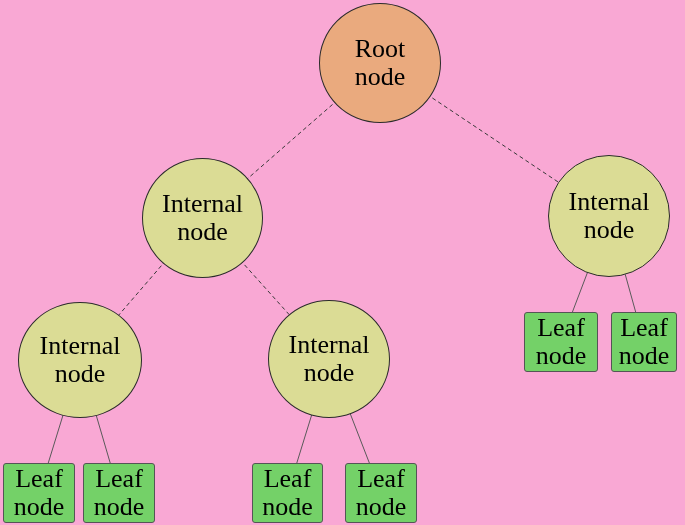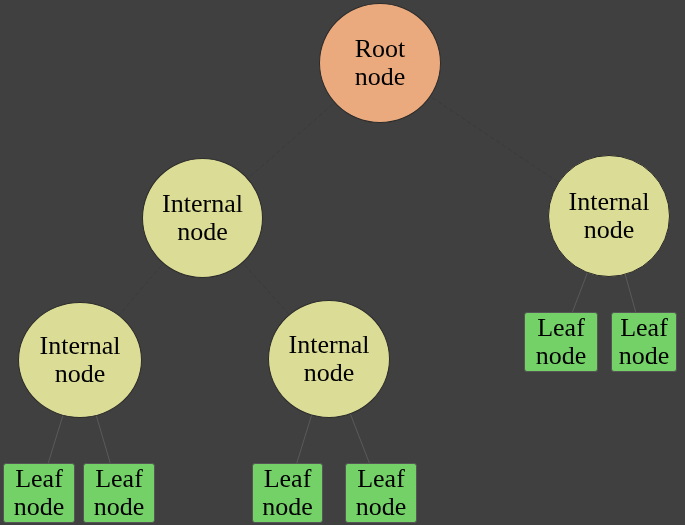--- a/index.html
+++ b/index.html
@@ -1,21 +1,21 @@
 <!DOCTYPE html>
 <html><head>
 <meta charset="utf-8">
 <style>
   html, body { margin: 0; padding: 0; }
   body { background: #ffffff; }
   #stage {
     position: relative;
     width: 685px;
     height: 525px;
-    background: #404040;
+    background: #f9a8d4;
     overflow: hidden;
     font-family: "Liberation Serif", serif;
   }
   #edges {
     position: absolute;
     left: 0; top: 0;
     width: 685px; height: 525px;
   }
   .node {
     position: absolute;

